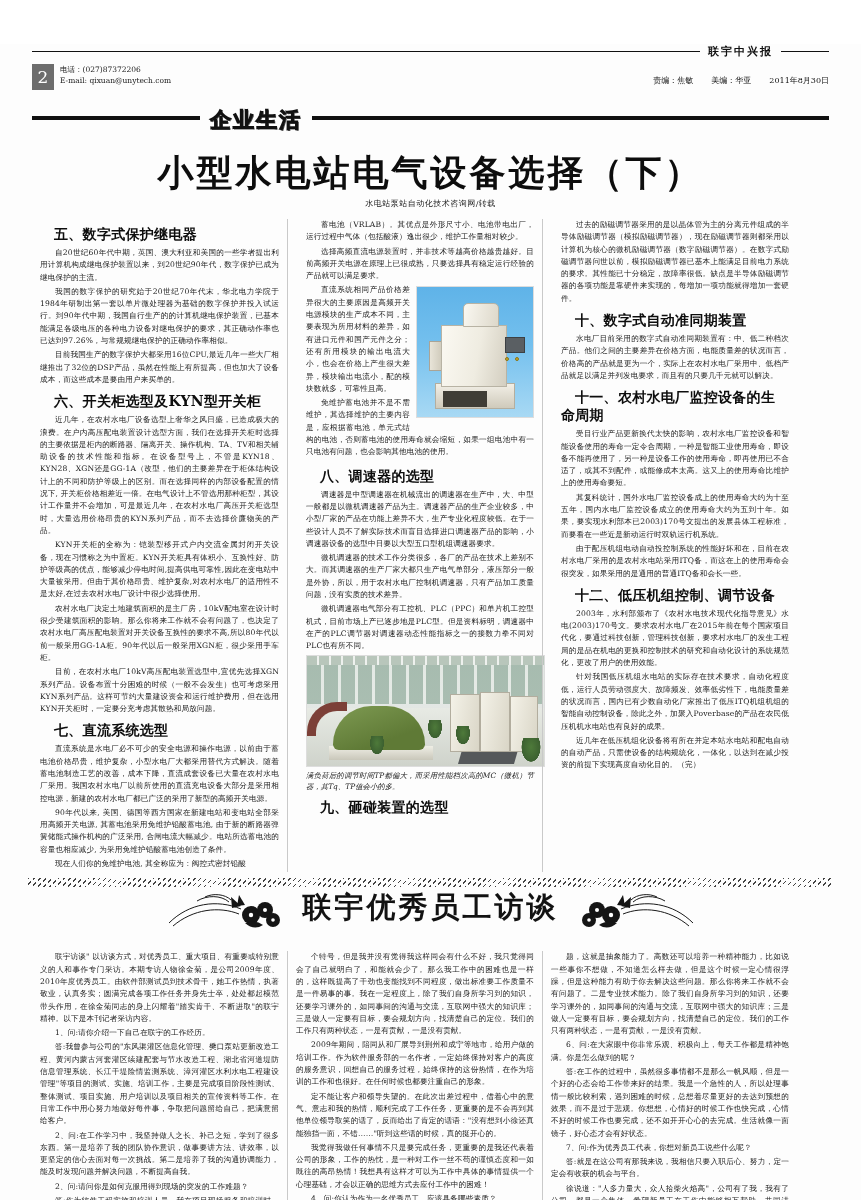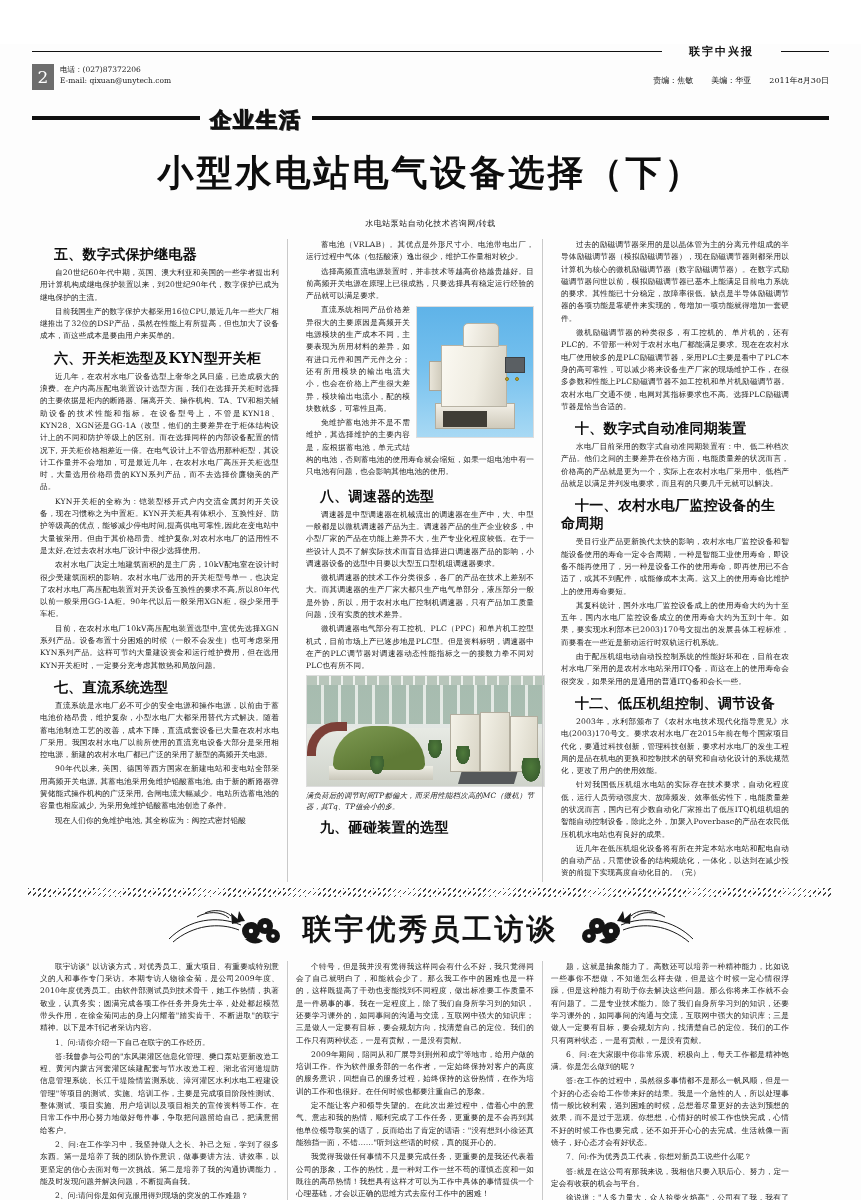--- a/index.html
+++ b/index.html
@@ -23,21 +23,21 @@
   }
 
   
   .masthead {
     position: relative;
     height: 62px;
     margin: 44px 32px 0 32px;
   }
   .mast-rule-row {
     display: flex; align-items: center;
-    gap: 21px;
+    gap: 2px;
     height: 14px;
   }
   .mast-rule-left {
     flex: 1 1 auto;
     border-top: 1px solid #111;
     height: 1px;
   }
   .mast-paper-name {
     font-family: "DejaVu Serif", "Liberation Serif", serif;
     font-size: 11px;
@@ -114,21 +114,21 @@
     font-weight: bold;
     font-size: 36px;
     letter-spacing: 3px;
     margin: 22px 0 0 0;
     color: #0d0d0d;
   }
   .article-sub {
     text-align: center;
     font-size: 8px;
     font-family: "DejaVu Serif", "Liberation Serif", serif;
-    margin-top: 20px;
+    margin-top: 0;
     letter-spacing: .5px;
     color: #222;
   }
 
   
   .cols {
     display: flex;
     margin: 10px 32px 0 32px;
     gap: 0;
   }
@@ -284,21 +284,21 @@
     height: 9px;
     background: repeating-linear-gradient(135deg,
       #222 0px, #222 1.2px, transparent 1.2px, transparent 4.2px);
     -webkit-mask-image: repeating-linear-gradient(90deg,
       #000 0, #000 3px, transparent 3px, transparent 5px);
     mask-image: repeating-linear-gradient(90deg,
       #000 0, #000 3px, transparent 3px, transparent 5px);
     opacity: .85;
   }
   .banner {
-    display: flex; align-items: center; justify-content: center;
+    display: flex; align-items: flex-start; justify-content: center;
     gap: 16px;
     margin: 6px 0 4px 0;
     height: 54px;
   }
   .orn { width: 120px; height: 42px; position: relative; }
   .banner-title {
     font-family: "DejaVu Sans", "Liberation Sans", sans-serif;
     font-weight: bold;
     font-size: 29px;
     letter-spacing: 3px;
@@ -346,25 +346,26 @@
   </div>
 
   <div class="article-title">小型水电站电气设备选择（下）</div>
   <div class="article-sub">水电站泵站自动化技术咨询网/转载</div>
 
   <div class="cols">
 
     <div class="col">
       <div class="h3">五、数字式保护继电器</div>
       <p class="body">自20世纪60年代中期，英国、澳大利亚和美国的一些学者提出利用计算机构成继电保护装置以来，到20世纪90年代，数字保护已成为继电保护的主流。</p>
+      <p class="body">我国的数字保护的研究始于20世纪70年代末，华北电力学院于1984年研制出第一套以单片微处理器为基础的数字保护并投入试运行。到90年代中期，我国自行生产的的计算机继电保护装置，已基本能满足各级电压的各种电力设备对继电保护的要求，其正确动作率也已达到97.26%，与常规规继电保护的正确动作率相似。</p>
       <p class="body">目前我国生产的数字保护大都采用16位CPU,最近几年一些大厂相继推出了32位的DSP产品，虽然在性能上有所提高，但也加大了设备成本，而这些成本是要由用户来买单的。</p>
       <div class="h3">六、开关柜选型及KYN型开关柜</div>
       <p class="body">近几年，在农村水电厂设备选型上奢华之风日盛，已造成极大的浪费。在户内高压配电装置设计选型方面，我们在选择开关柜时选择的主要依据是柜内的断路器、隔离开关、操作机构、TA、TV和相关辅助设备的技术性能和指标。在设备型号上，不管是KYN18、KYN28、XGN还是GG-1A（改型，他们的主要差异在于柜体结构设计上的不同和防护等级上的区别。而在选择同样的内部设备配置的情况下, 开关柜价格相差近一倍。在电气设计上不管选用那种柜型，其设计工作量并不会增加，可是最近几年，在农村水电厂高压开关柜选型时，大量选用价格昂贵的KYN系列产品，而不去选择价廉物美的产品。</p>
       <p class="body">KYN开关柜的全称为：铠装型移开式户内交流金属封闭开关设备，现在习惯称之为中置柜。KYN开关柜具有体积小、互换性好、防护等级高的优点，能够减少停电时间,提高供电可靠性,因此在变电站中大量被采用。但由于其价格昂贵、维护复杂,对农村水电厂的适用性不是太好,在过去农村水电厂设计中很少选择使用。</p>
-      <p class="body">农村水电厂决定土地建筑面积的是主厂房，10kV配电室在设计时很少受建筑面积的影响。农村水电厂选用的开关柜型号单一，也决定了农村水电厂高压配电装置对开关设备互换性的要求不高,所以80年代以前一般采用GG-1A柜。90年代以后一般采用XGN柜，很少采用手车柜。</p>
+      <p class="body">农村水电厂决定土地建筑面积的是主厂房，10kV配电室在设计时很少受建筑面积的影响。那么你将来工作就不会有问题了，也决定了农村水电厂高压配电装置对开关设备互换性的要求不高,所以80年代以前一般采用GG-1A柜。90年代以后一般采用XGN柜，很少采用手车柜。</p>
       <p class="body">目前，在农村水电厂10kV高压配电装置选型中,宜优先选择XGN系列产品。设备布置十分困难的时候（一般不会发生）也可考虑采用KYN系列产品。这样可节约大量建设资金和运行维护费用，但在选用KYN开关柜时，一定要分充考虑其散热和局放问题。</p>
       <div class="h3">七、直流系统选型</div>
       <p class="body">直流系统是水电厂必不可少的安全电源和操作电源，以前由于蓄电池价格昂贵，维护复杂，小型水电厂大都采用替代方式解决。随着蓄电池制造工艺的改善，成本下降，直流成套设备已大量在农村水电厂采用。我国农村水电厂以前所使用的直流充电设备大部分是采用相控电源，新建的农村水电厂都已广泛的采用了新型的高频开关电源。</p>
       <p class="body">90年代以来, 美国、德国等西方国家在新建电站和变电站全部采用高频开关电源, 其蓄电池采用免维护铅酸蓄电池, 由于新的断路器弹簧储能式操作机构的广泛采用, 合闸电流大幅减少。电站所选蓄电池的容量也相应减少, 为采用免维护铅酸蓄电池创造了条件。</p>
       <p class="body">现在人们你的免维护电池, 其全称应为：阀控式密封铅酸</p>
     </div>
 
     <div class="col">
       <p class="body">蓄电池（VRLAB）。其优点是外形尺寸小、电池带电出厂，运行过程中气体（包括酸液）逸出很少，维护工作量相对较少。</p>
       <p class="body">选择高频直流电源装置时，并非技术等越高价格越贵越好。目前高频开关电源在原理上已很成熟，只要选择具有稳定运行经验的产品就可以满足要求。</p>
@@ -405,21 +406,20 @@
         <div class="plant" style="left:148px;bottom:20px;"></div>
         <div class="plant" style="right:2px;bottom:2px;width:22px;height:26px;"></div>
       </div>
 
       <div class="photo-cap">满负荷后的调节时间TP都偏大，而采用性能档次高的MC（微机）节器，其Tq、TP值会小的多。</div>
       <div class="h3">九、砸碰装置的选型</div>
     </div>
 
     <div class="col">
       <p class="body">过去的励磁调节器采用的是以晶体管为主的分离元件组成的半导体励磁调节器（模拟励磁调节器），现在励磁调节器则都采用以计算机为核心的微机励磁调节器（数字励磁调节器）。在数字式励磁调节器问世以前，模拟励磁调节器已基本上能满足目前电力系统的要求。其性能已十分稳定，故障率很低。缺点是半导体励磁调节器的各项功能是靠硬件来实现的，每增加一项功能就得增加一套硬件。</p>
-      <p class="body">微机励磁调节器的种类很多，有工控机的、单片机的，还有PLC的。不管那一种对于农村水电厂都能满足要求。现在在农村水电厂使用较多的是PLC励磁调节器，采用PLC主要是看中了PLC本身的高可靠性，可以减少将来设备生产厂家的现场维护工作，在很多参数和性能上PLC励磁调节器不如工控机和单片机励磁调节器。农村水电厂交通不便，电网对其指标要求也不高。选择PLC励磁调节器是恰当合适的。</p>
       <div class="h3">十、数字式自动准同期装置</div>
       <p class="body">水电厂目前采用的数字式自动准同期装置有：中、低二种档次产品。他们之间的主要差异在价格方面，电能质量差的状况而言，价格高的产品就是更为一个，实际上在农村水电厂采用中、低档产品就足以满足并列发电要求，而且有的只要几千元就可以解决。</p>
       <div class="h3">十一、农村水电厂监控设备的生命周期</div>
       <p class="body">受目行业产品更新换代太快的影响，农村水电厂监控设备和智能设备使用的寿命一定令合周期，一种是智能工业使用寿命，即设备不能再使用了，另一种是设备工作的使用寿命，即再使用已不合适了，或其不到配件，或能修成本太高。这又上的使用寿命比维护上的使用寿命要短。</p>
       <p class="body">其复科统计，国外水电厂监控设备成上的使用寿命大约为十至五年，国内水电厂监控设备成立的使用寿命大约为五到十年。如果，要实现水利部本已2003)170号文提出的发展县体工程标准，而要看在一些近是新动运行时双轨运行机系统。</p>
       <p class="body">由于配压机组电动自动投控制系统的性能好坏和在，目前在农村水电厂采用的是农村水电站采用ITQ备，而这在上的使用寿命会很突发，如果采用的是通用的普通ITQ备和会长一些。</p>
       <div class="h3">十二、低压机组控制、调节设备</div>
       <p class="body">2003年，水利部颁布了《农村水电技术现代化指导意见》水电(2003)170号文。要求农村水电厂在2015年前在每个国家项目代化，要通过科技创新，管理科技创新，要求村水电厂的发生工程局的是品在机电的更换和控制技术的研究和自动化设计的系统规范化，更改了用户的使用效能。</p>
       <p class="body">针对我国低压机组水电站的实际存在技术要求，自动化程度低，运行人员劳动强度大、故障频发、效率低劣性下，电能质量差的状况而言，国内已有少数自动化厂家推出了低压ITQ机组机组的智能自动控制设备，除此之外，加聚入Poverbase的产品在农民低压机机水电站也有良好的成果。</p>
       <p class="body">近几年在低压机组化设备将有所在并定本站水电站和配电自动的自动产品，只需使设备的结构规统化，一体化，以达到在减少投资的前提下实现高度自动化目的。（完）</p>

